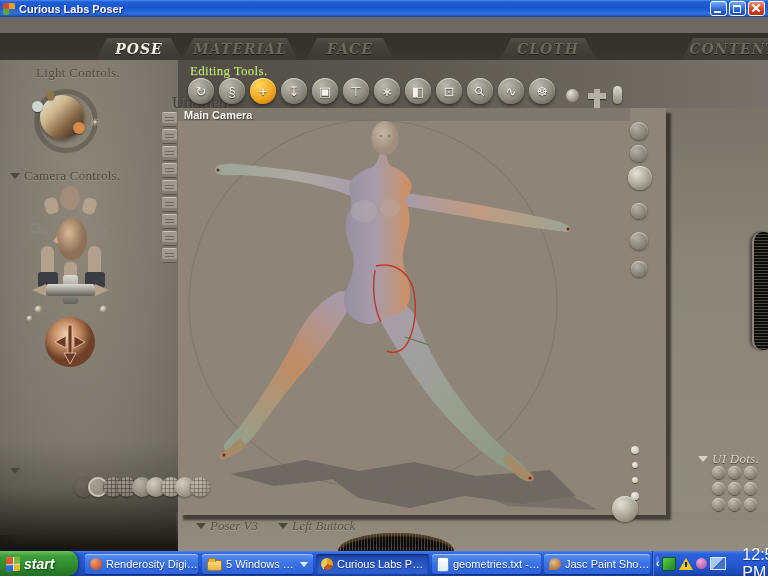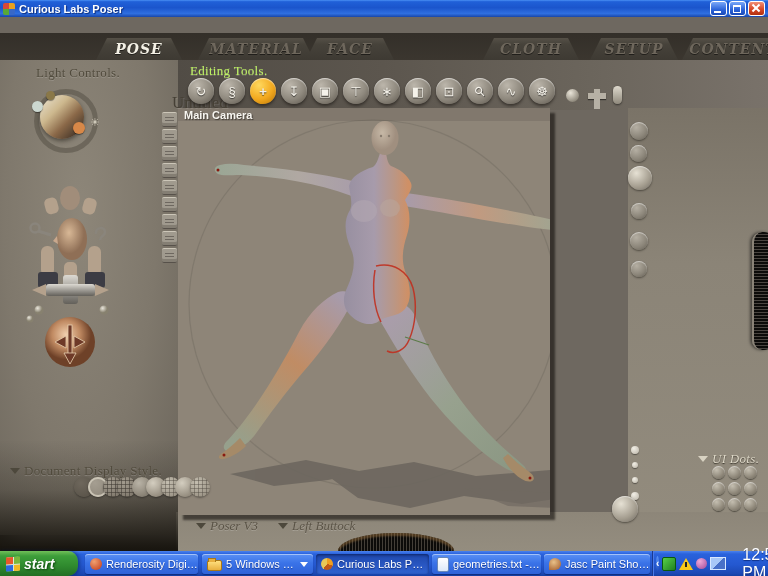--- a/index.html
+++ b/index.html
@@ -100,21 +100,21 @@
     repeating-linear-gradient(90deg,rgba(70,64,56,.4) 0 1px,transparent 1px 4px),
     radial-gradient(circle at 35% 30%,#c4beb0,#8f8779);}
   .disp-sphere.s-smooth{background:radial-gradient(circle at 35% 30%,#d4cec0,#978f81 70%,#7a7265);}
 
   
   .drawer-tab{left:162px;width:15px;height:13px;border-radius:2px;background:#a09a8e;
     border-top:1px solid #ccc6b8;border-bottom:1px solid #57514a;box-shadow:inset 0 -3px 0 rgba(80,74,66,.35);}
   .drawer-tab::after{content:"";position:absolute;left:3px;top:4px;width:9px;height:1px;background:#6e6860;box-shadow:0 3px 0 #6e6860;}
 
   
-  .viewport{left:178px;top:48px;width:372px;height:407px;background:#8e8578;
+  .viewport{left:178px;top:48px;width:488px;height:407px;background:#8e8578;
     box-shadow:5px 5px 2px rgba(18,15,11,.6);overflow:hidden;}
   .vp-topstrip{left:0;top:0;width:452px;height:13px;background:rgba(40,36,30,.12);}
   .vp-label{left:6px;top:1px;font-size:11px;font-weight:bold;color:#f7f5f0;
     text-shadow:1px 1px 1px rgba(40,36,30,.7);z-index:4;}
   .figure-svg{left:0;top:0;width:452px;height:407px;}
 
   
   .selector{font-family:"Liberation Serif",serif;font-style:italic;font-size:13px;color:#5a5346;
     text-shadow:0 1px 0 rgba(255,255,255,.2);white-space:nowrap;z-index:3;}
 
@@ -184,24 +184,23 @@
     <span class="win-btns">
       <span class="wbtn min"></span>
       <span class="wbtn restore"></span>
       <span class="wbtn close"></span>
     </span>
   </div>
 
 
   <div class="abs tabbar">
     <div class="tab active" style="left:96px;width:86px;">POSE</div>
-    <div class="tab" style="left:198px;width:116px;text-align:center;">MATERIAL</div>
+    <div class="tab" style="left:182px;width:116px;text-align:center;">MATERIAL</div>
     <div class="tab" style="left:306px;width:88px;">FACE</div>
-    <div class="tab" style="left:483px;width:96px;text-align:right;">CLOTH</div>
-    <div class="tab" style="left:590px;width:88px;">SETUP</div>
+    <div class="tab" style="left:500px;width:96px;text-align:right;">CLOTH</div>
     <div class="tab" style="left:682px;width:102px;">CONTENT</div>
   </div>
 
   <div class="abs main">
     <div class="abs toolbar-strip"></div>
     <div class="abs sidebar"></div>
     <div class="abs right-panel"></div>
     <div class="abs bottom-strip"></div>
     <div class="abs sidebar-fade"></div>
 
@@ -250,20 +249,23 @@
     <div class="abs mini-figure" style="left:613px;top:26px;width:9px;height:18px;"></div>
 
     <div class="abs panel-label" style="left:36px;top:5px;">Light Controls.</div>
     <div class="abs light-ring" style="left:34px;top:29px;width:54px;height:54px;"></div>
     <div class="abs light-ball" style="left:40px;top:35px;width:44px;height:44px;"></div>
     <div class="abs light-dot" style="left:46px;top:31px;width:9px;height:9px;background:#8a7848;"></div>
     <div class="abs light-dot" style="left:32px;top:41px;width:11px;height:11px;background:#ccd8d0;"></div>
     <div class="abs light-dot" style="left:73px;top:62px;width:12px;height:12px;background:#d88848;"></div>
     <div class="abs sun" style="left:90px;top:56px;">☀</div>
 
+    <div class="abs" style="left:10px;top:106px;">
+      <span class="tri"></span><span class="panel-label">Camera Controls.</span>
+    </div>
     <svg class="abs" style="left:26px;top:126px;" width="110" height="186" viewBox="0 0 110 186">
       <defs>
         <radialGradient id="gFace" cx="40%" cy="35%">
             <stop offset="0%" stop-color="#d8b896"></stop>
             <stop offset="100%" stop-color="#8f6f56"></stop>
           </radialGradient>
         <radialGradient id="gBall2" cx="35%" cy="30%">
             <stop offset="0%" stop-color="#eae6dc"></stop>
             <stop offset="100%" stop-color="#87816f"></stop>
           </radialGradient>
@@ -300,21 +302,21 @@
       <circle cx="44" cy="156" r="25" fill="url(#gTrack)"></circle>
       <g fill="#6e3a28" stroke="#e8d0b0" stroke-width="0.8">
         <rect x="42" y="139" width="4" height="34"></rect>
         <polygon points="29,156 40,150 40,162"></polygon>
         <polygon points="59,156 48,150 48,162"></polygon>
         <polygon points="44,178 38,167 50,167"></polygon>
       </g>
     </svg>
 
     <div class="abs" style="left:10px;top:401px;z-index:3;">
-      <span class="tri"></span><span class="panel-label">Document Display Style.</span>
+      <span class="tri"></span>
     </div>
     <div class="abs disp-sphere s-dark" style="left:74px;top:417px;"></div>
     <div class="abs disp-sphere s-outline" style="left:88px;top:417px;"></div>
     <div class="abs disp-sphere s-wire" style="left:102.5px;top:417px;"></div>
     <div class="abs disp-sphere s-wire" style="left:117px;top:417px;"></div>
     <div class="abs disp-sphere" style="left:131.5px;top:417px;"></div>
     <div class="abs disp-sphere s-smooth" style="left:146px;top:417px;"></div>
     <div class="abs disp-sphere s-wire-light" style="left:160.5px;top:417px;"></div>
     <div class="abs disp-sphere s-smooth" style="left:175px;top:417px;"></div>
     <div class="abs disp-sphere s-wire-light" style="left:189.5px;top:417px;"></div>

